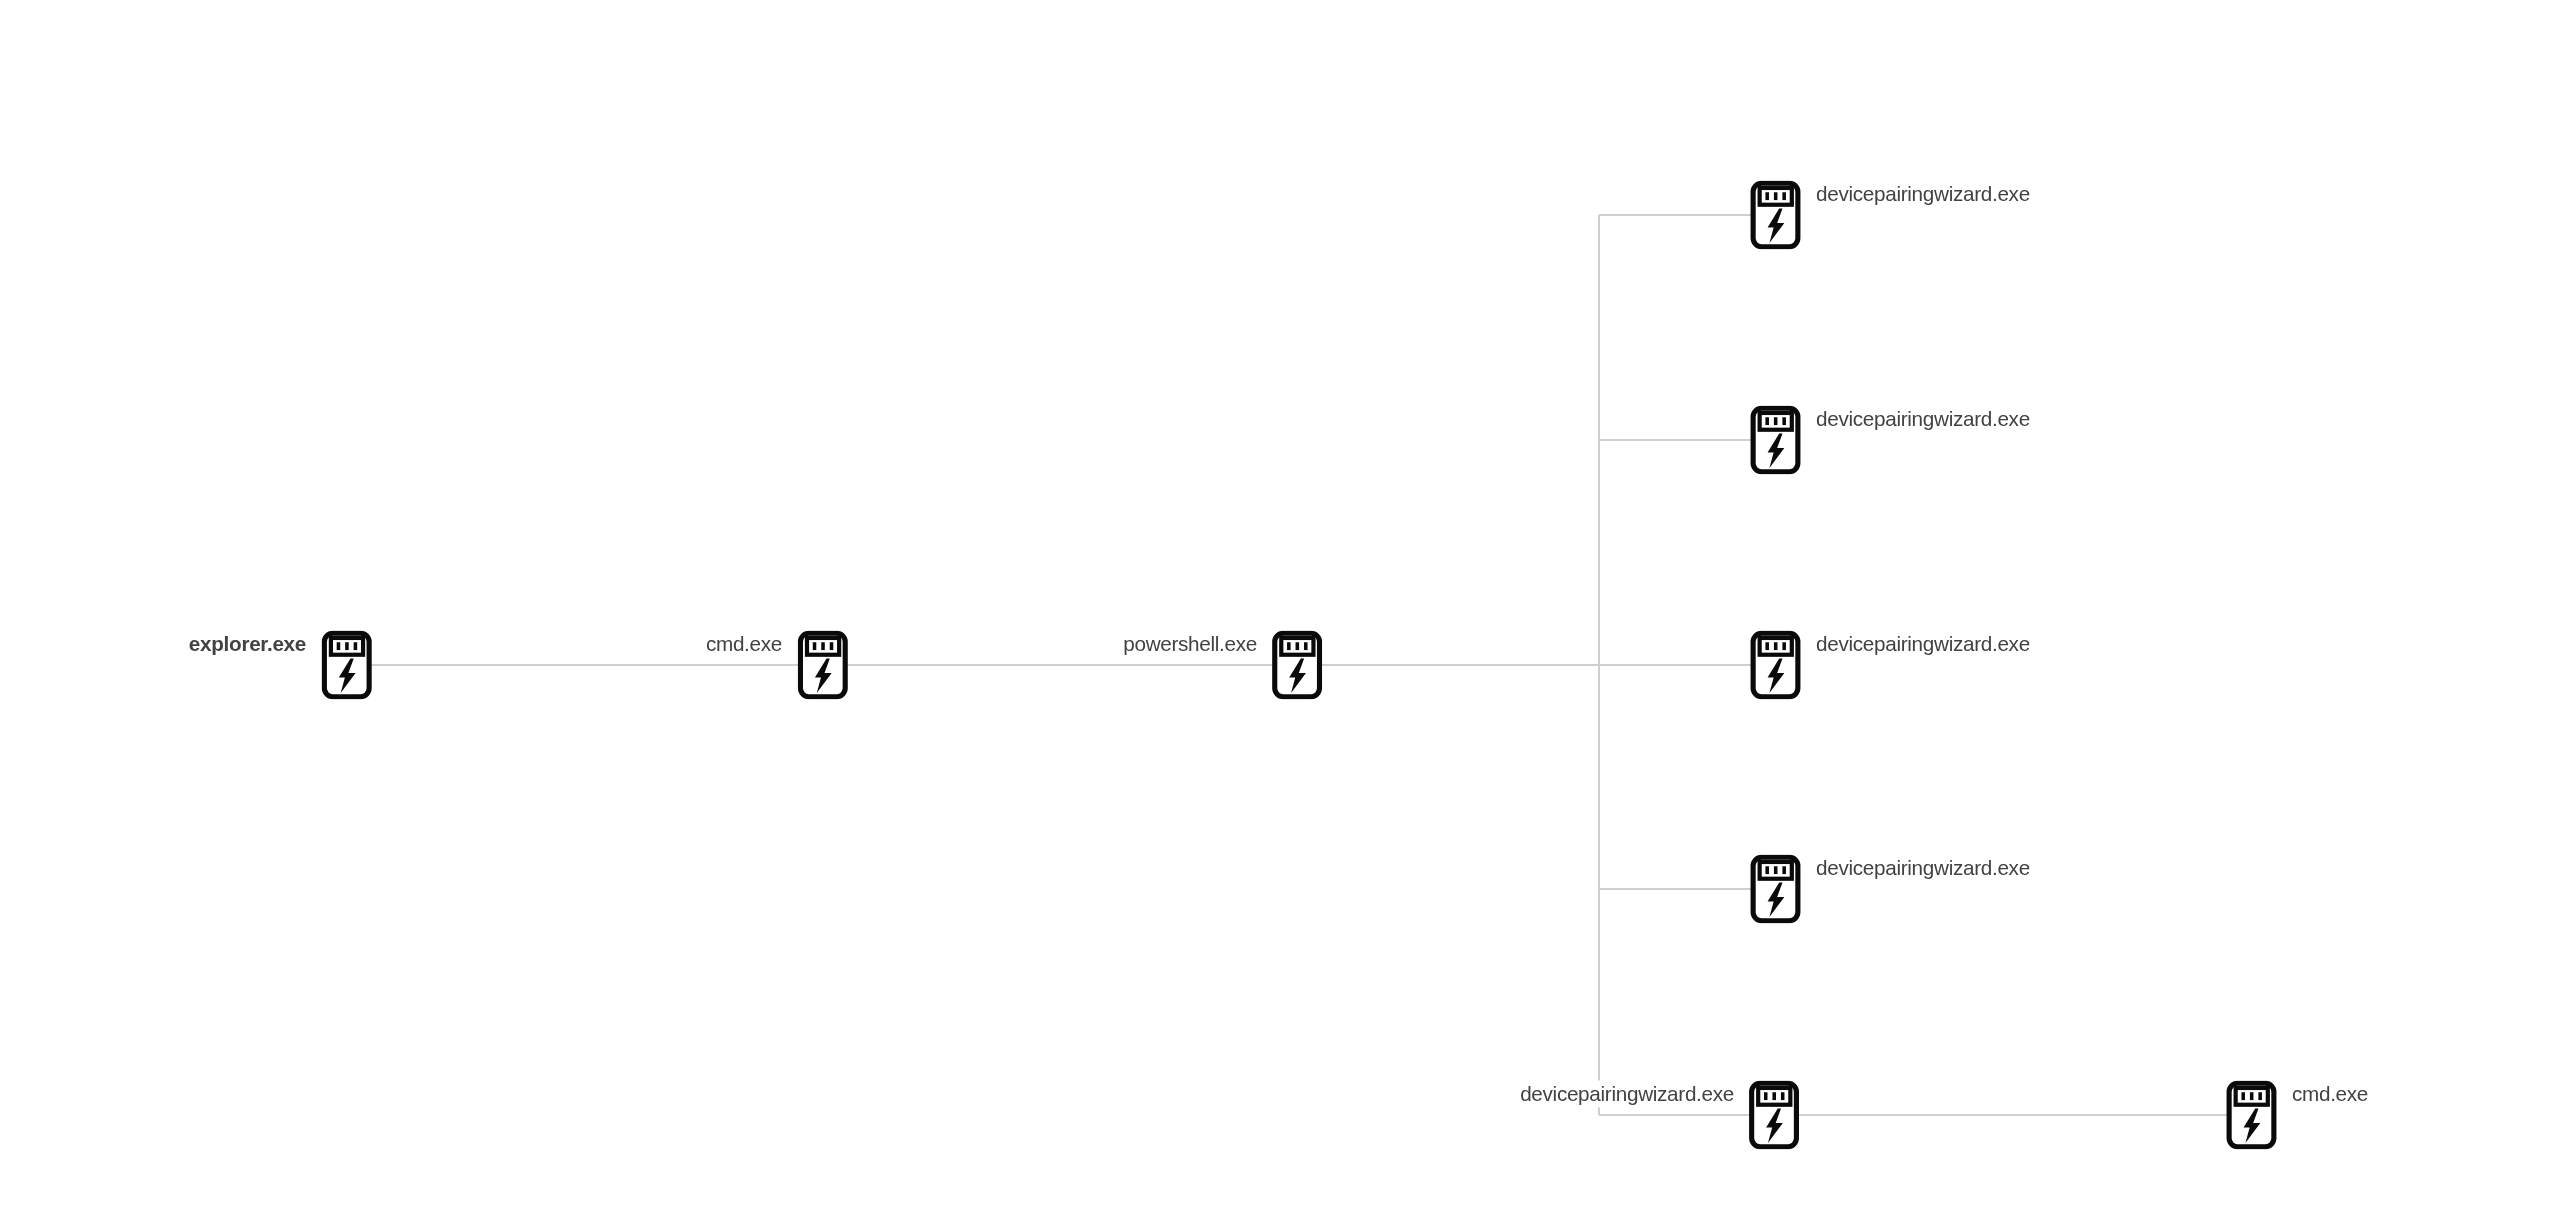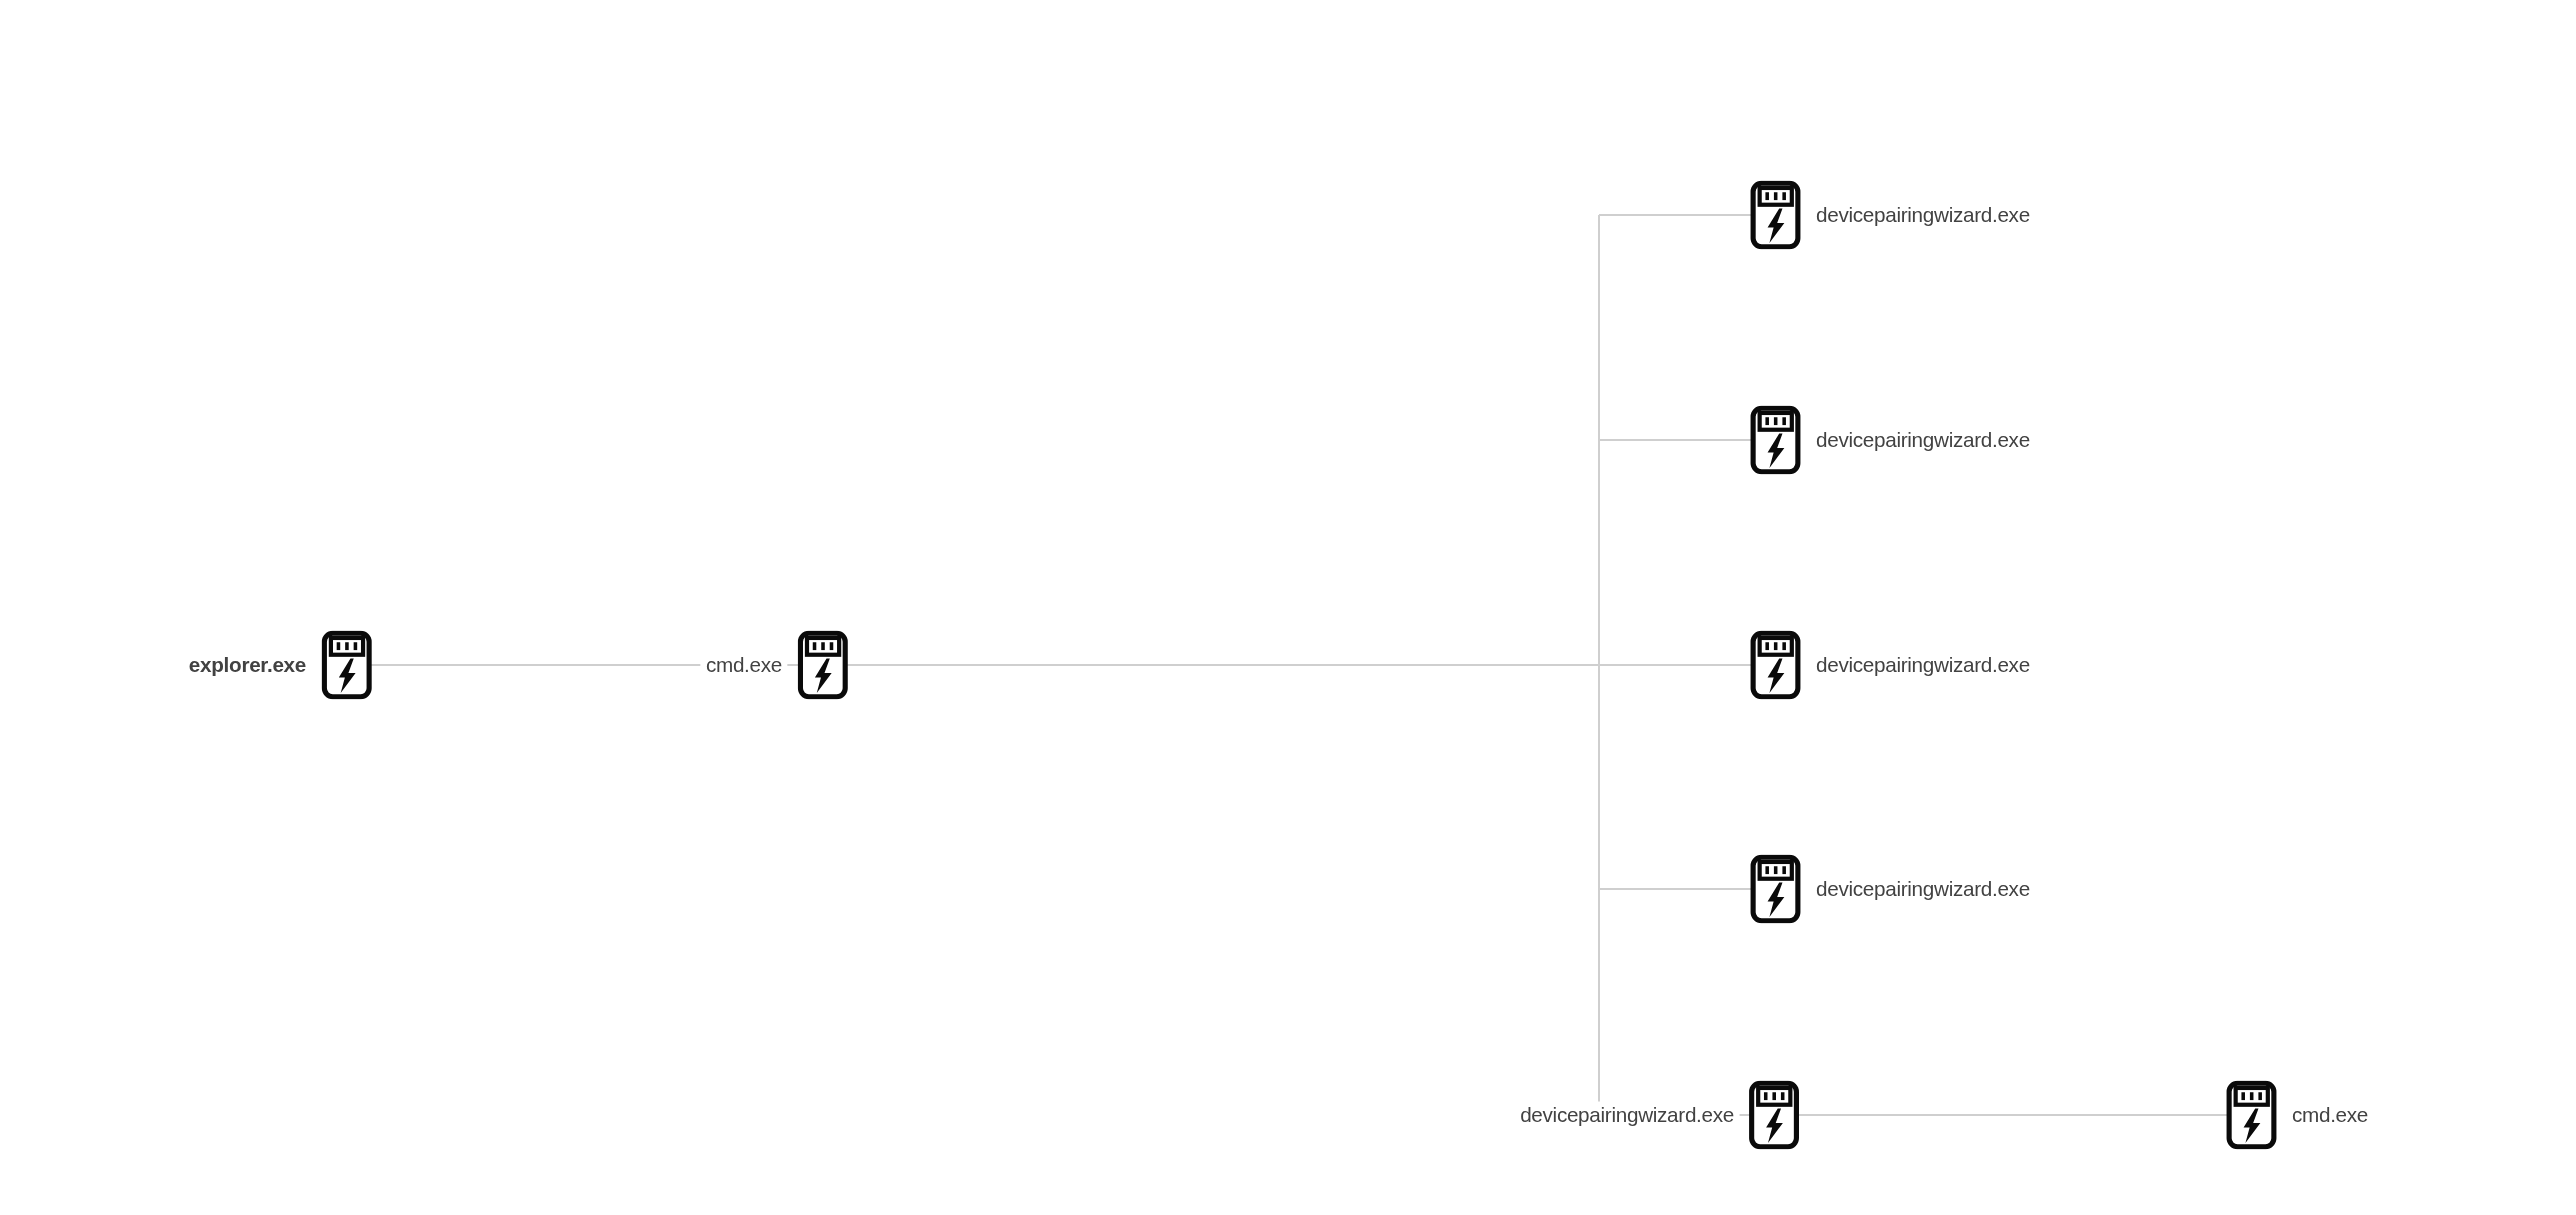--- a/index.html
+++ b/index.html
@@ -16,21 +16,21 @@
     overflow: hidden;
   }
   .edge {
     position: absolute;
     background: #cfcfcf;
     z-index: 1;
   }
   .node {
     position: absolute;
     display: flex;
-    align-items: center;
+    align-items: flex-start;
     z-index: 2;
     cursor: pointer;
   }
   .node .label {
     font-size: 20.7px;
     letter-spacing: -0.3px;
     color: #424242;
     background: #ffffff;
     padding: 1.9px 5.6px;
     white-space: nowrap;
@@ -65,20 +65,34 @@
         <rect x="16.2" y="12.6" width="3.8" height="8.4" fill="#0a0a0a"></rect>
         <rect x="25.3" y="12.6" width="3.8" height="8.4" fill="#0a0a0a"></rect>
         <rect x="34.4" y="12.6" width="3.8" height="8.4" fill="#0a0a0a"></rect>
         <path d="M31 30 L18.5 50.5 L25 50.5 L20.5 67 L36.5 45.5 L28.8 45.5 L34.5 30 Z" fill="#0a0a0a"></path>
       </svg>
     </span>
 
   </div>
     <div class="node side-left" style="top: 665px; left: 848px; transform: translate(-100%, -50%);">
     <span class="label">cmd.exe</span>
+      <span class="icon-wrap">
+      <svg width="51" height="69" viewBox="0 0 54 74" xmlns="http://www.w3.org/2000/svg">
+        <rect x="3" y="3" width="48" height="68" rx="9" fill="#ffffff" stroke="#0a0a0a" stroke-width="5.5"></rect>
+        <rect x="10" y="8" width="34.5" height="18" fill="#ffffff" stroke="#0a0a0a" stroke-width="4.5"></rect>
+        <rect x="16.2" y="12.6" width="3.8" height="8.4" fill="#0a0a0a"></rect>
+        <rect x="25.3" y="12.6" width="3.8" height="8.4" fill="#0a0a0a"></rect>
+        <rect x="34.4" y="12.6" width="3.8" height="8.4" fill="#0a0a0a"></rect>
+        <path d="M31 30 L18.5 50.5 L25 50.5 L20.5 67 L36.5 45.5 L28.8 45.5 L34.5 30 Z" fill="#0a0a0a"></path>
+      </svg>
+    </span>
+
+  </div>
+    <div class="node side-left" style="top: 665px; left: 1323px; transform: translate(-100%, -50%);">
+    <span class="label">powershell.exe</span>
       <span class="icon-wrap">
       <svg width="51" height="69" viewBox="0 0 54 74" xmlns="http://www.w3.org/2000/svg">
         <rect x="3" y="3" width="48" height="68" rx="9" fill="#ffffff" stroke="#0a0a0a" stroke-width="5.5"></rect>
         <rect x="10" y="8" width="34.5" height="18" fill="#ffffff" stroke="#0a0a0a" stroke-width="4.5"></rect>
         <rect x="16.2" y="12.6" width="3.8" height="8.4" fill="#0a0a0a"></rect>
         <rect x="25.3" y="12.6" width="3.8" height="8.4" fill="#0a0a0a"></rect>
         <rect x="34.4" y="12.6" width="3.8" height="8.4" fill="#0a0a0a"></rect>
         <path d="M31 30 L18.5 50.5 L25 50.5 L20.5 67 L36.5 45.5 L28.8 45.5 L34.5 30 Z" fill="#0a0a0a"></path>
       </svg>
     </span>

